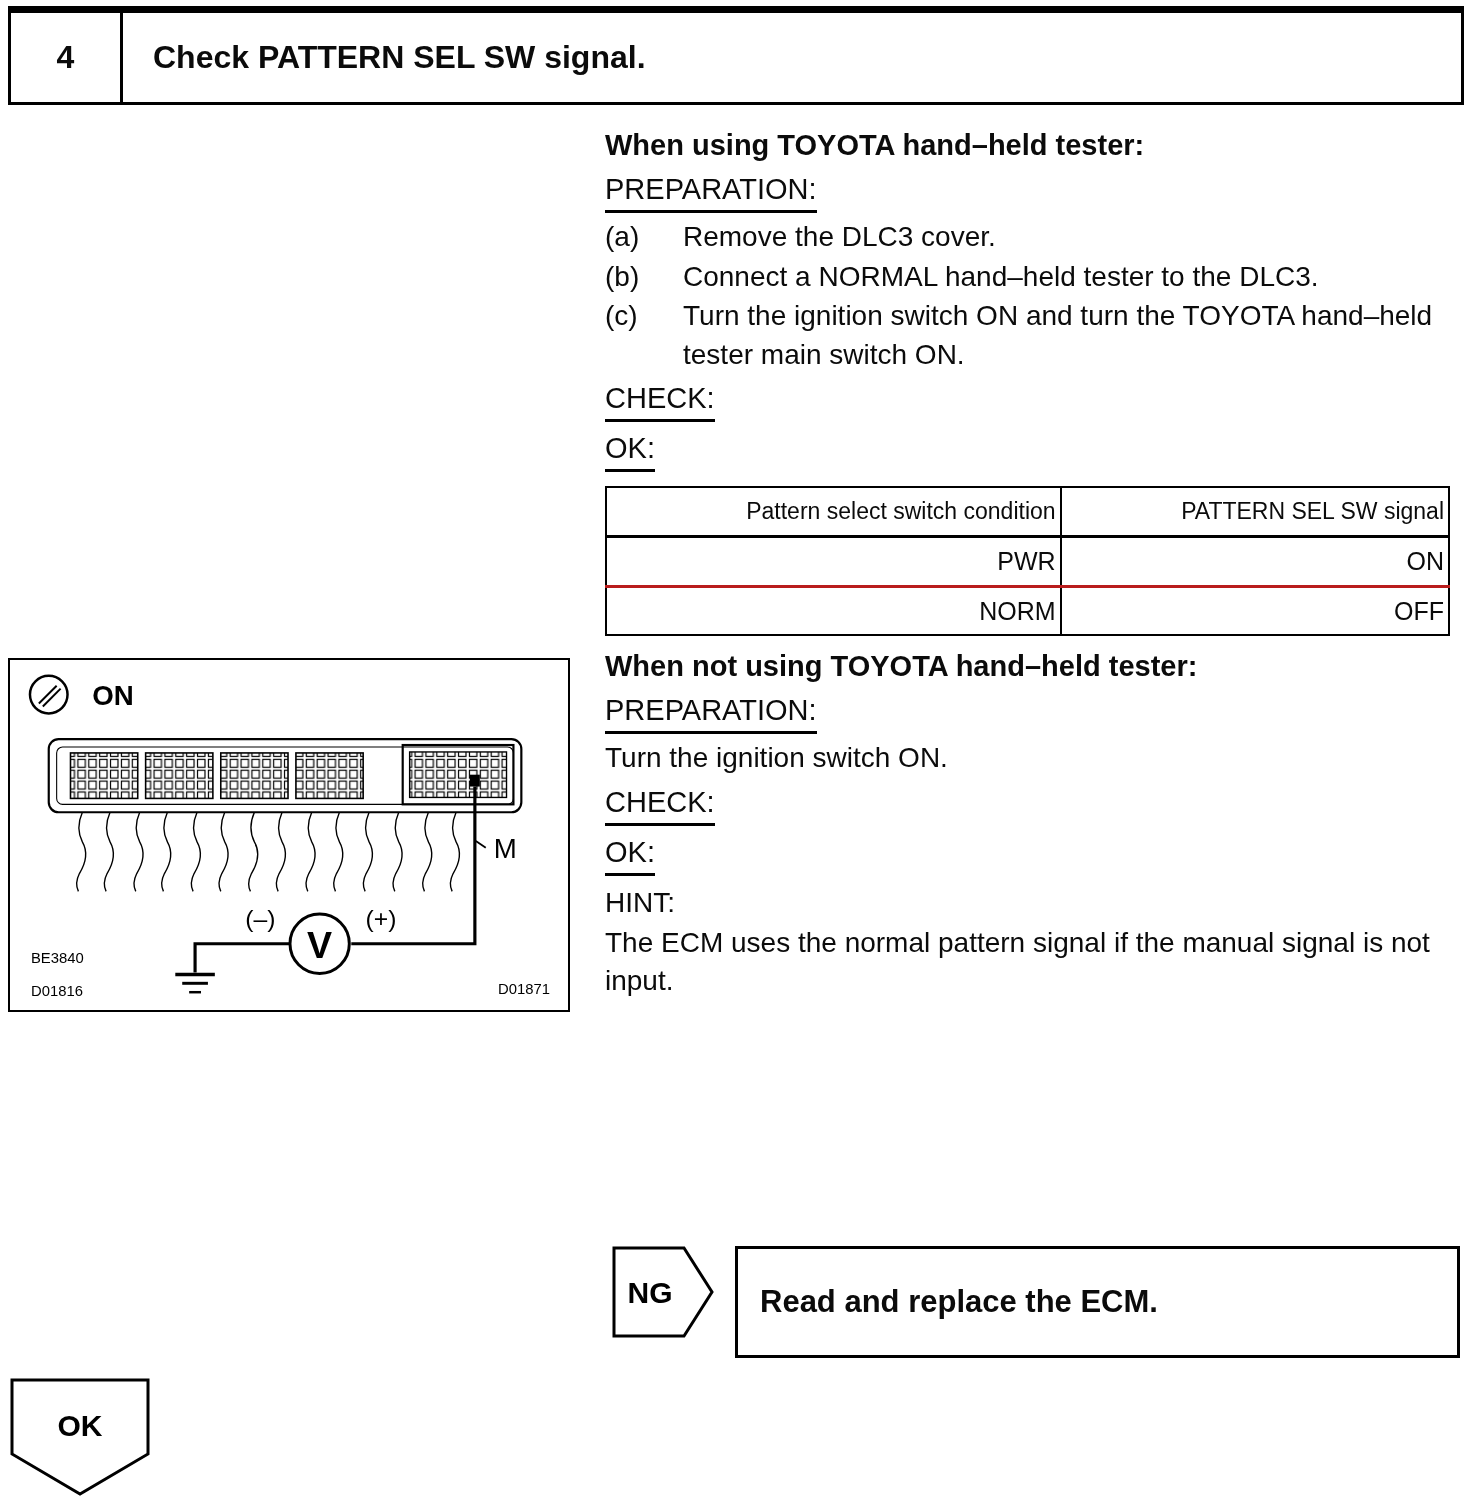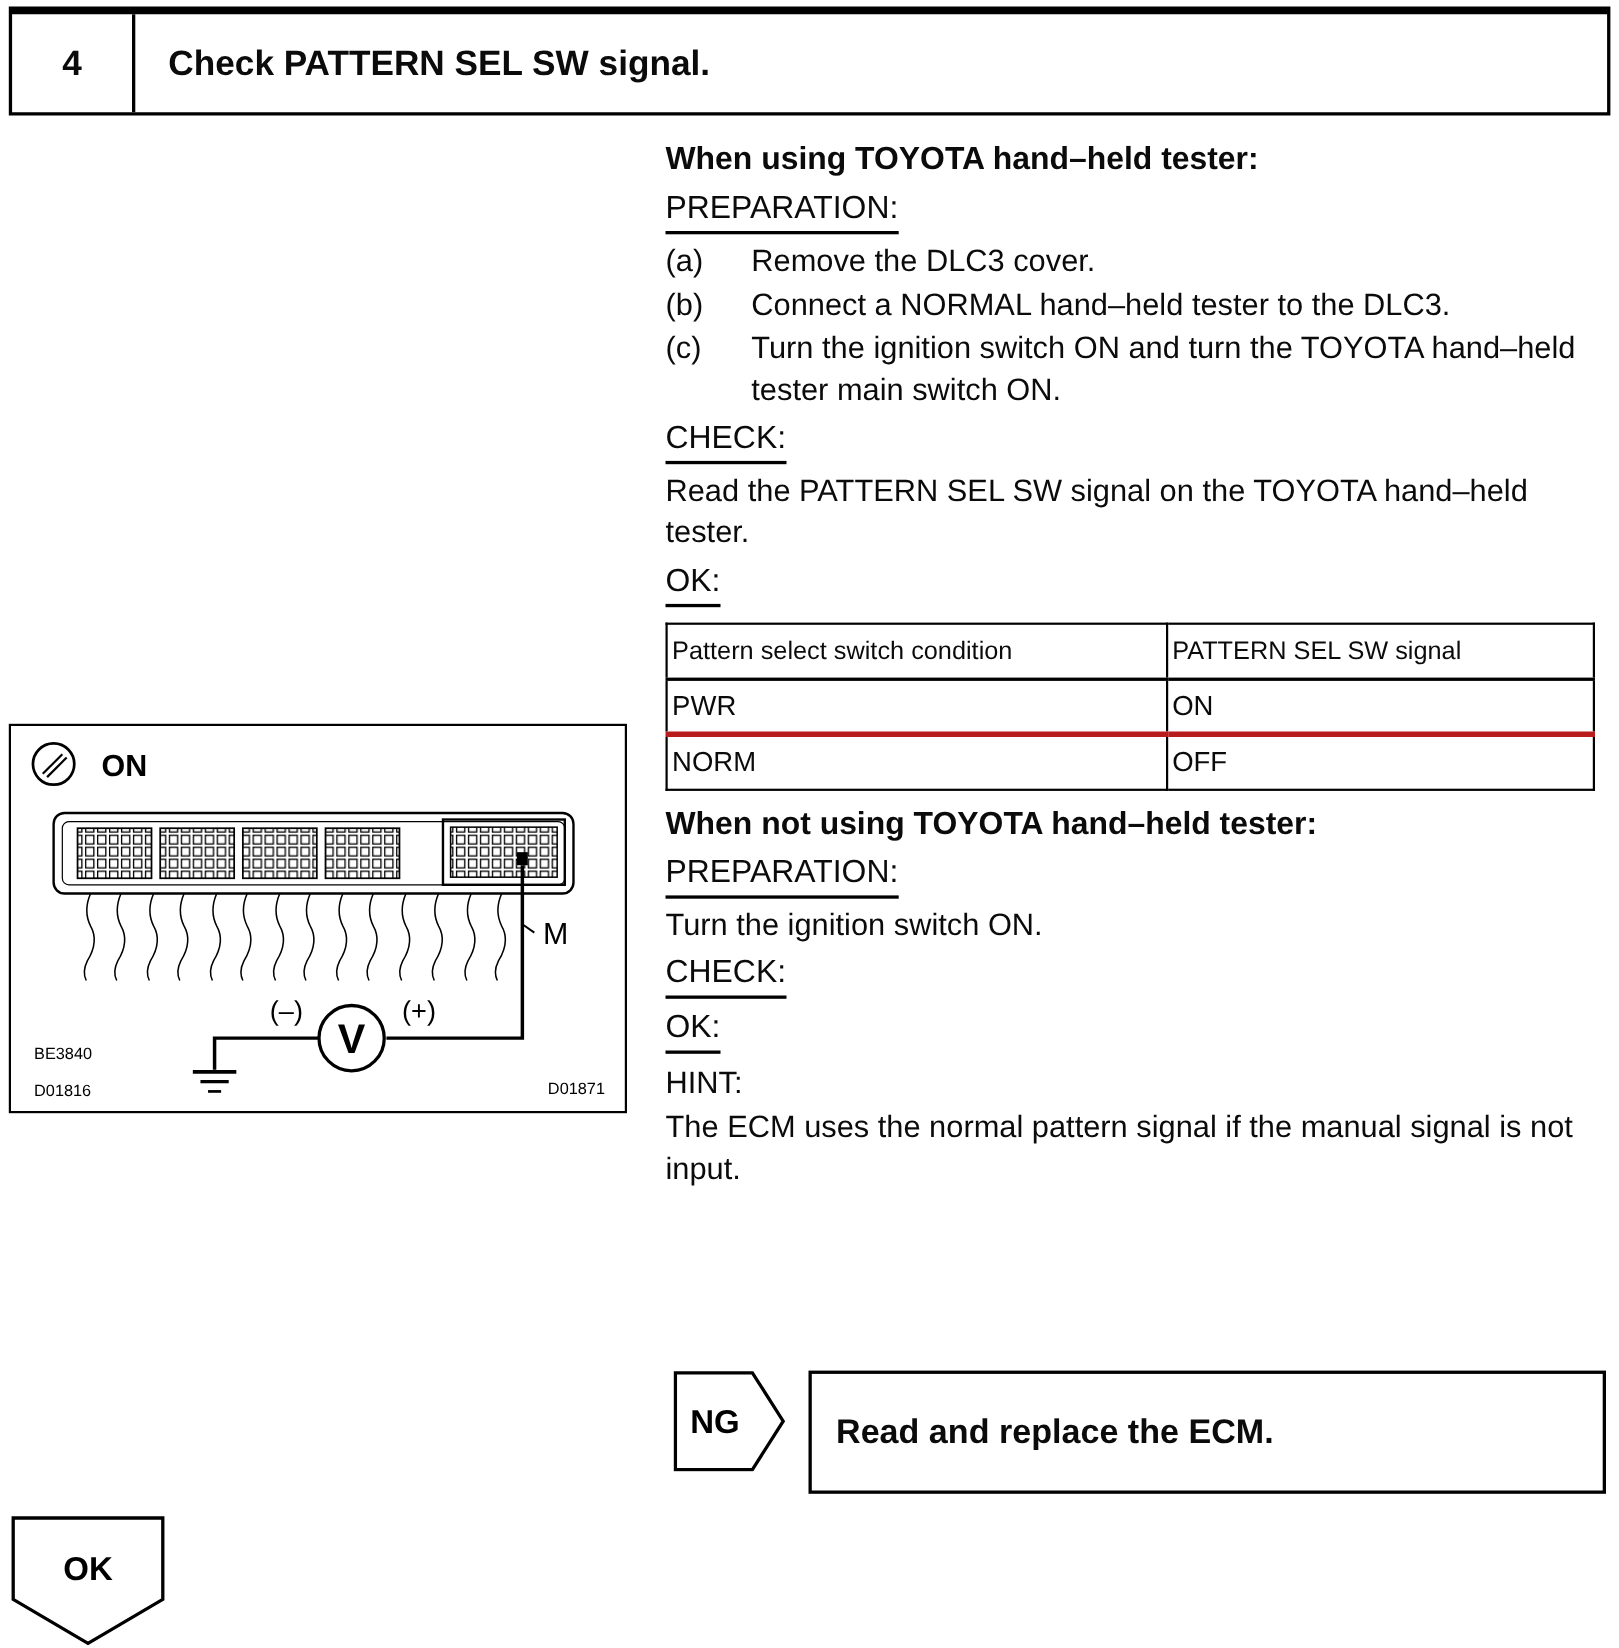--- a/index.html
+++ b/index.html
@@ -37,24 +37,24 @@
   .u-label {
     font-weight:normal; font-size:29px; display:inline-block;
     border-bottom:3px solid #000; padding-bottom:1px; margin:2px 0 4px;
   }
   .para { margin:1px 0 2px; }
   .step { display:flex; margin:1px 0; }
   .step-id { width:78px; flex:none; }
   .step-text { flex:1; }
 
   table { width:100%; border-collapse:collapse; margin:10px 0 10px; background:#fff; }
-  th, td { border:2px solid #000; text-align:left; font-weight:normal; }
+  th, td { border:2px solid #000; text-align:right; font-weight:normal; }
   th { font-size:23px; padding:8px 4px; border-bottom:3px solid #000; }
   td { font-size:25px; padding:6px 4px; }
-  tbody tr + tr td { border-top:5px solid #b91c1c; }
+  tbody tr + tr td { border-top:3px solid #b91c1c; }
 
   .hint-label { font-size:28px; margin-top:4px; }
 
   
   .figure {
     position:absolute; left:8px; top:658px; width:562px; height:354px;
     border:2px solid #000; background:#fff;
   }
   .figure svg { display:block; width:100%; height:100%; }
   .fig-on { font-size:28px; font-weight:bold; }
@@ -94,21 +94,20 @@
   <div class="step">
     <span class="step-id">(b)</span>
     <span class="step-text">Connect a NORMAL hand–held tester to the DLC3.</span>
   </div>
   <div class="step">
     <span class="step-id">(c)</span>
     <span class="step-text">Turn the ignition switch ON and turn the TOYOTA hand–held tester main switch ON.</span>
   </div>
 
   <div><span class="u-label">CHECK:</span></div>
-  <div class="para">Read the PATTERN SEL SW signal on the TOYOTA hand–held tester.</div>
   <div><span class="u-label">OK:</span></div>
 
   <table>
     <thead>
       <tr>
         <th>Pattern select switch condition</th>
         <th>PATTERN SEL SW signal</th>
       </tr>
     </thead>
     <tbody>

